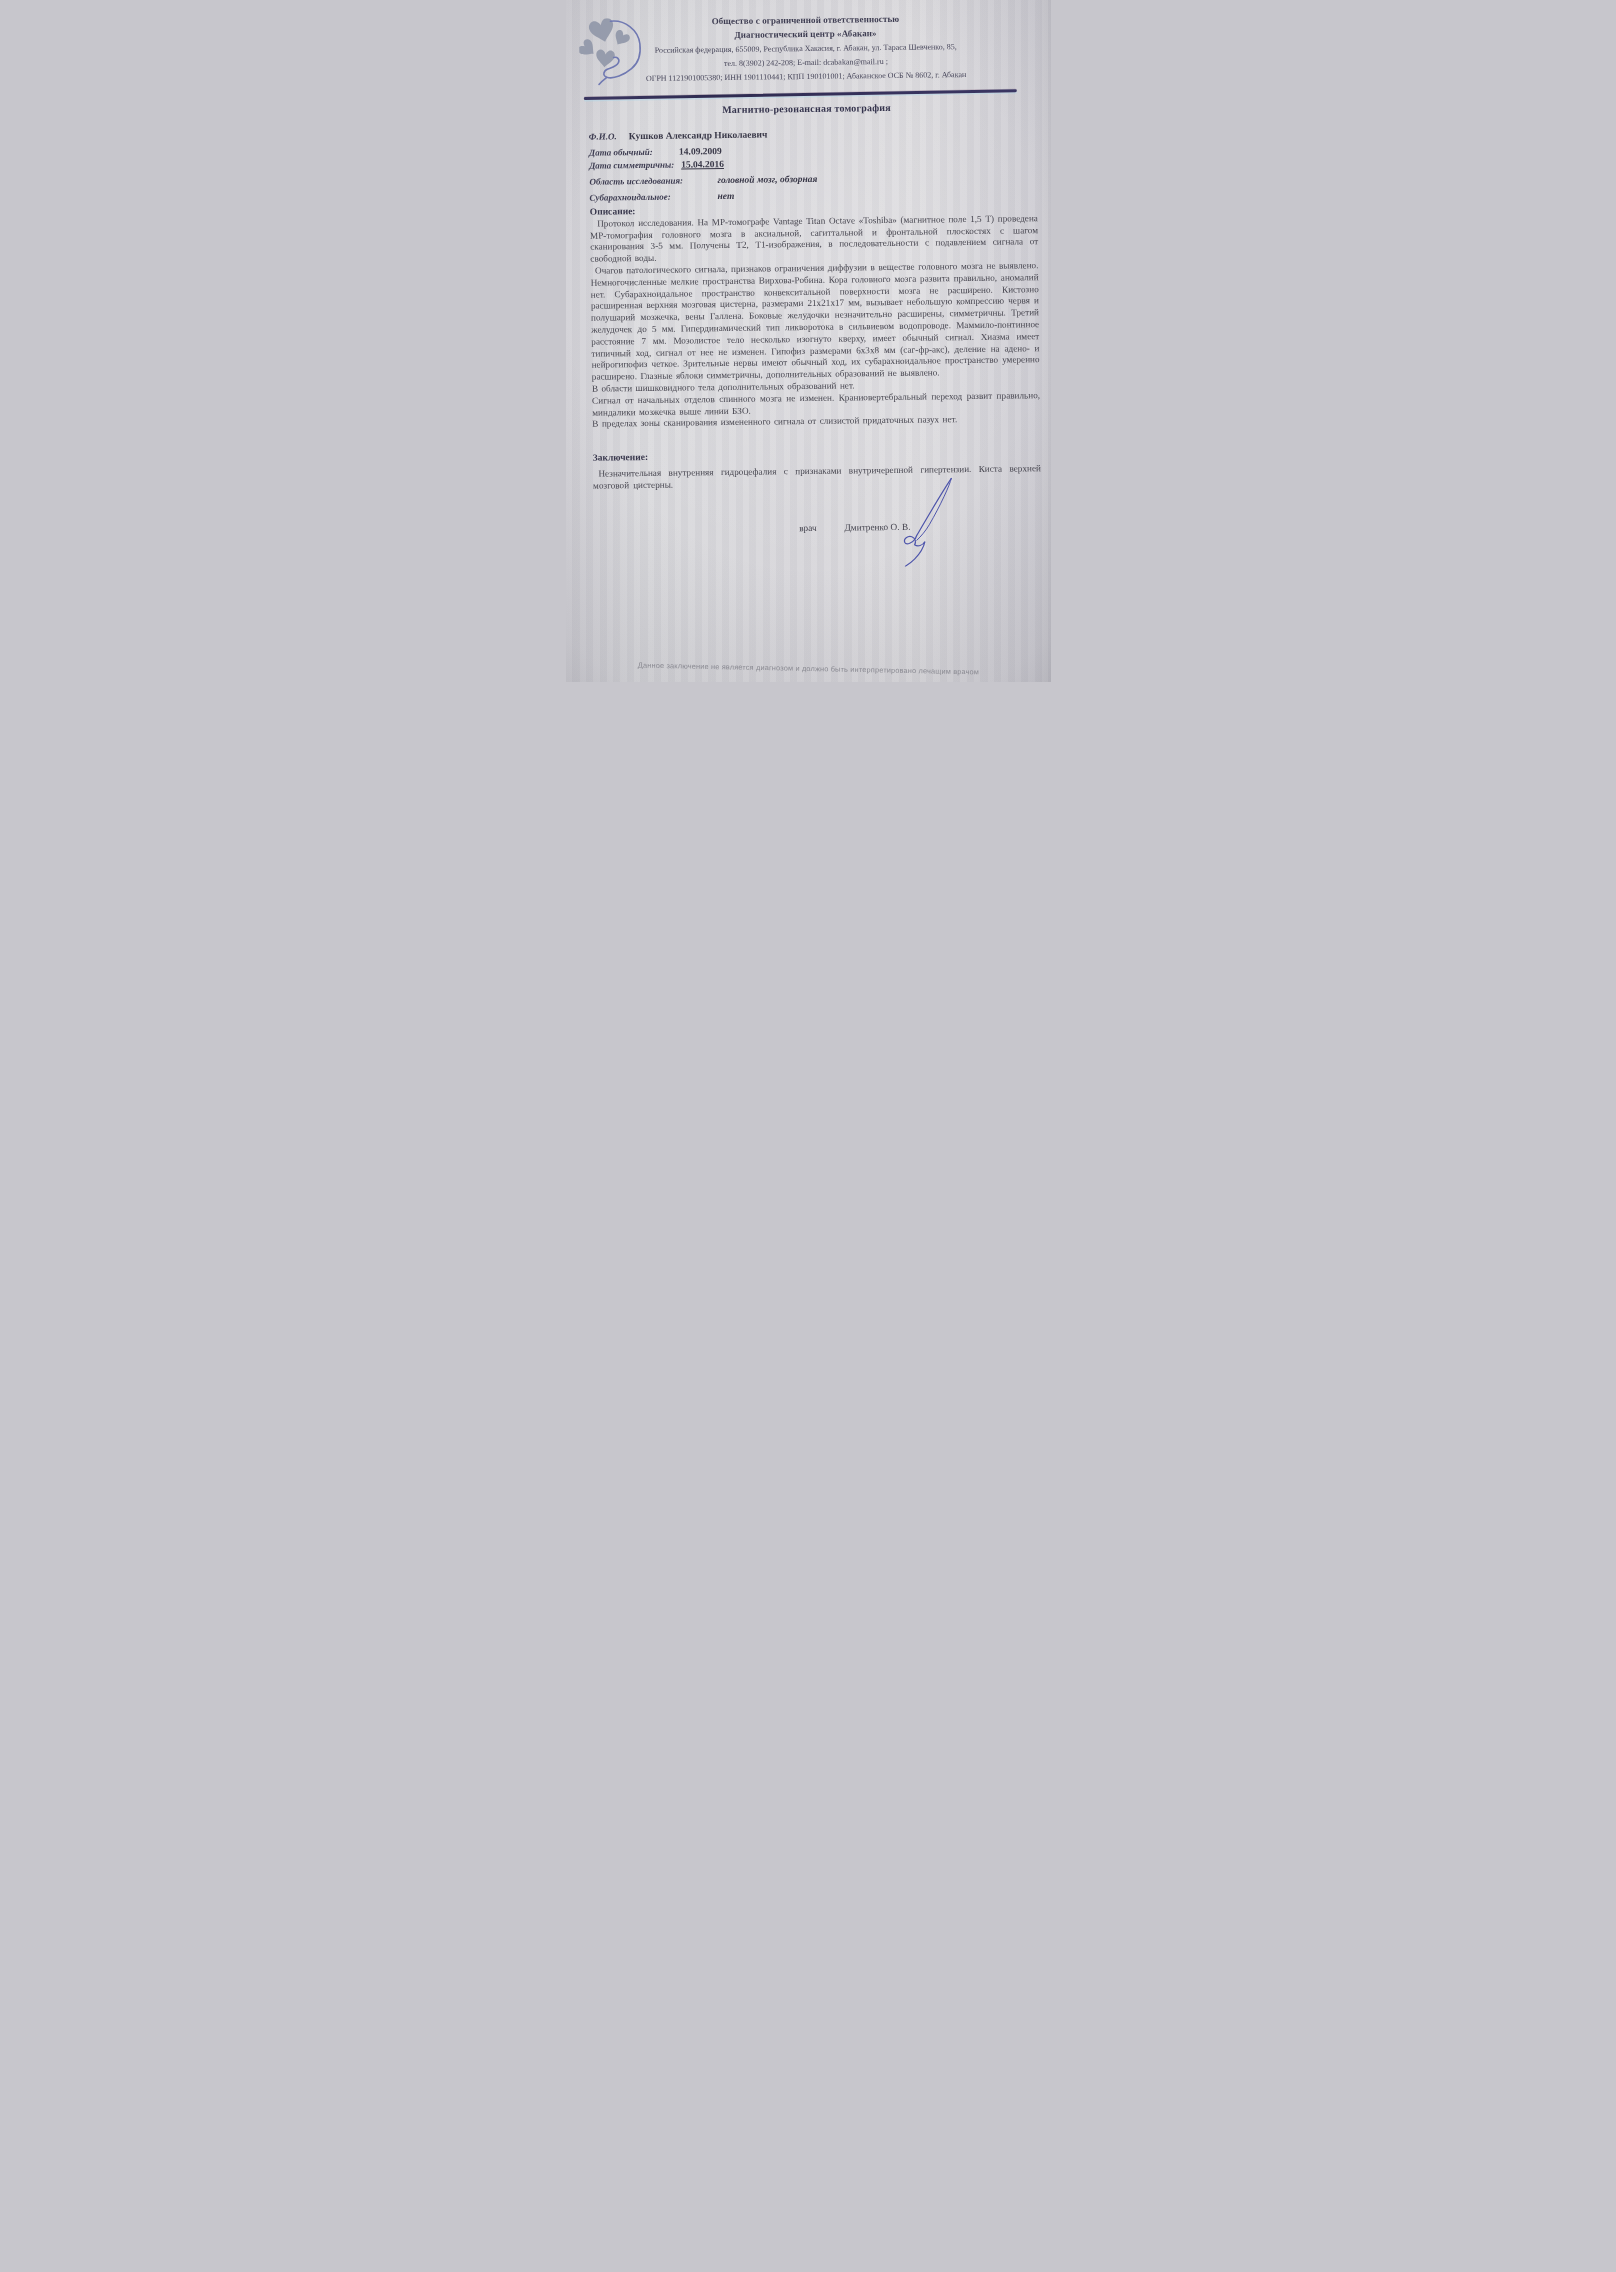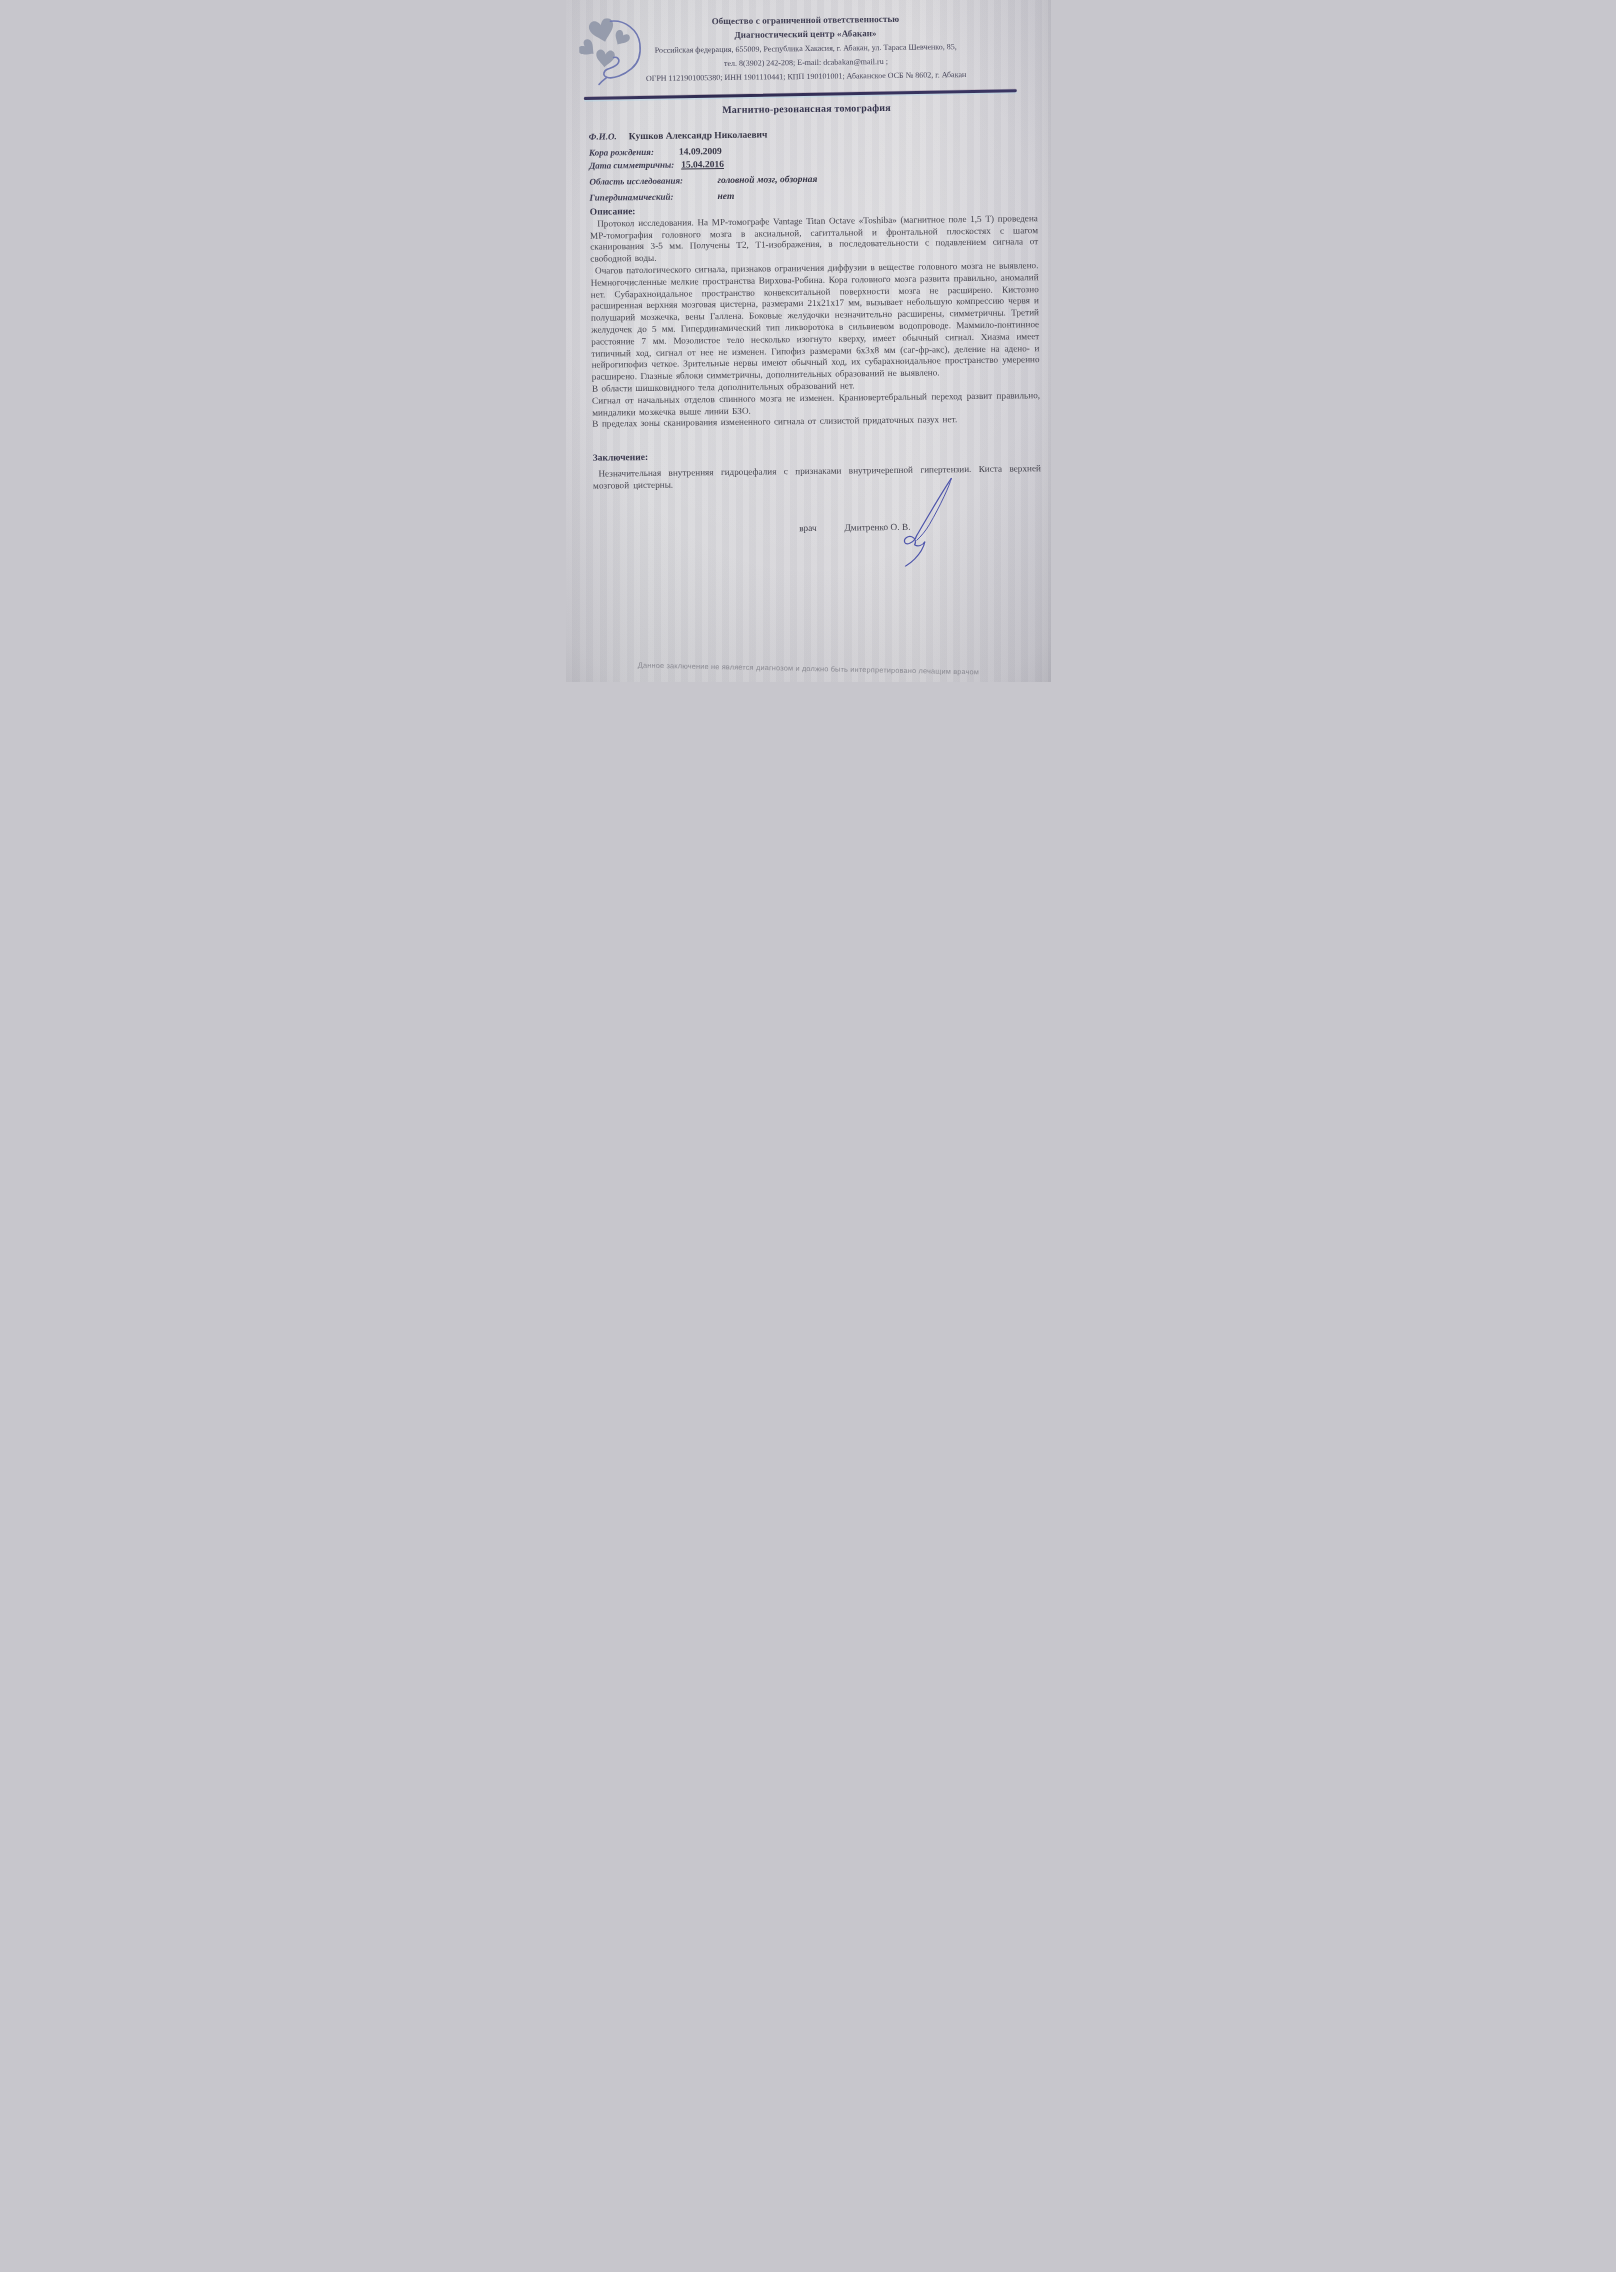--- a/index.html
+++ b/index.html
@@ -93,33 +93,33 @@
     <div class="rule"></div>
 
     <div class="title">Магнитно-резонансная томография</div>
 
     <div class="fields">
       <div class="frow r1">
         <span class="lab">Ф.И.О.</span>
         <span class="val">Кушков Александр Николаевич</span>
       </div>
       <div class="frow r2">
-        <span class="lab">Кора рождения:</span>
+        <span class="lab">Дата обычный:</span>
         <span class="val">14.09.2009</span>
       </div>
       <div class="frow r3">
         <span class="lab">Дата симметричны:</span>
         <span class="val">15.04.2016</span>
       </div>
       <div class="frow r4">
         <span class="lab">Область исследования:</span>
         <span class="val vi">головной мозг, обзорная</span>
       </div>
       <div class="frow r5">
-        <span class="lab">Гипердинамический:</span>
+        <span class="lab">Субарахноидальное:</span>
         <span class="val vi">нет</span>
       </div>
     </div>
 
     <div class="desc">
       <div class="sechead">Описание:</div>
       <p class="ind1">Протокол исследования. На МР-томографе Vantage Titan Octave «Toshiba» (магнитное поле 1,5 Т) проведена МР-томография головного мозга в аксиальной, сагиттальной и фронтальной плоскостях с шагом сканирования 3-5 мм. Получены Т2, Т1-изображения, в последовательности с подавлением сигнала от свободной воды.</p>
       <p class="ind2">Очагов патологического сигнала, признаков ограничения диффузии в веществе головного мозга не выявлено. Немногочисленные мелкие пространства Вирхова-Робина. Кора головного мозга развита правильно, аномалий нет. Субарахноидальное пространство конвекситальной поверхности мозга не расширено. Кистозно расширенная верхняя мозговая цистерна, размерами 21х21х17 мм, вызывает небольшую компрессию червя и полушарий мозжечка, вены Галлена. Боковые желудочки незначительно расширены, симметричны. Третий желудочек до 5 мм. Гипердинамический тип ликворотока в сильвиевом водопроводе. Маммило-понтинное расстояние 7 мм. Мозолистое тело несколько изогнуто кверху, имеет обычный сигнал. Хиазма имеет типичный ход, сигнал от нее не изменен. Гипофиз размерами 6х3х8 мм (саг-фр-акс), деление на адено- и нейрогипофиз четкое. Зрительные нервы имеют обычный ход, их субарахноидальное пространство умеренно расширено. Глазные яблоки симметричны, дополнительных образований не выявлено.</p>
       <p>В области шишковидного тела дополнительных образований нет.</p>
       <p>Сигнал от начальных отделов спинного мозга не изменен. Краниовертебральный переход развит правильно, миндалики мозжечка выше линии БЗО.</p>

